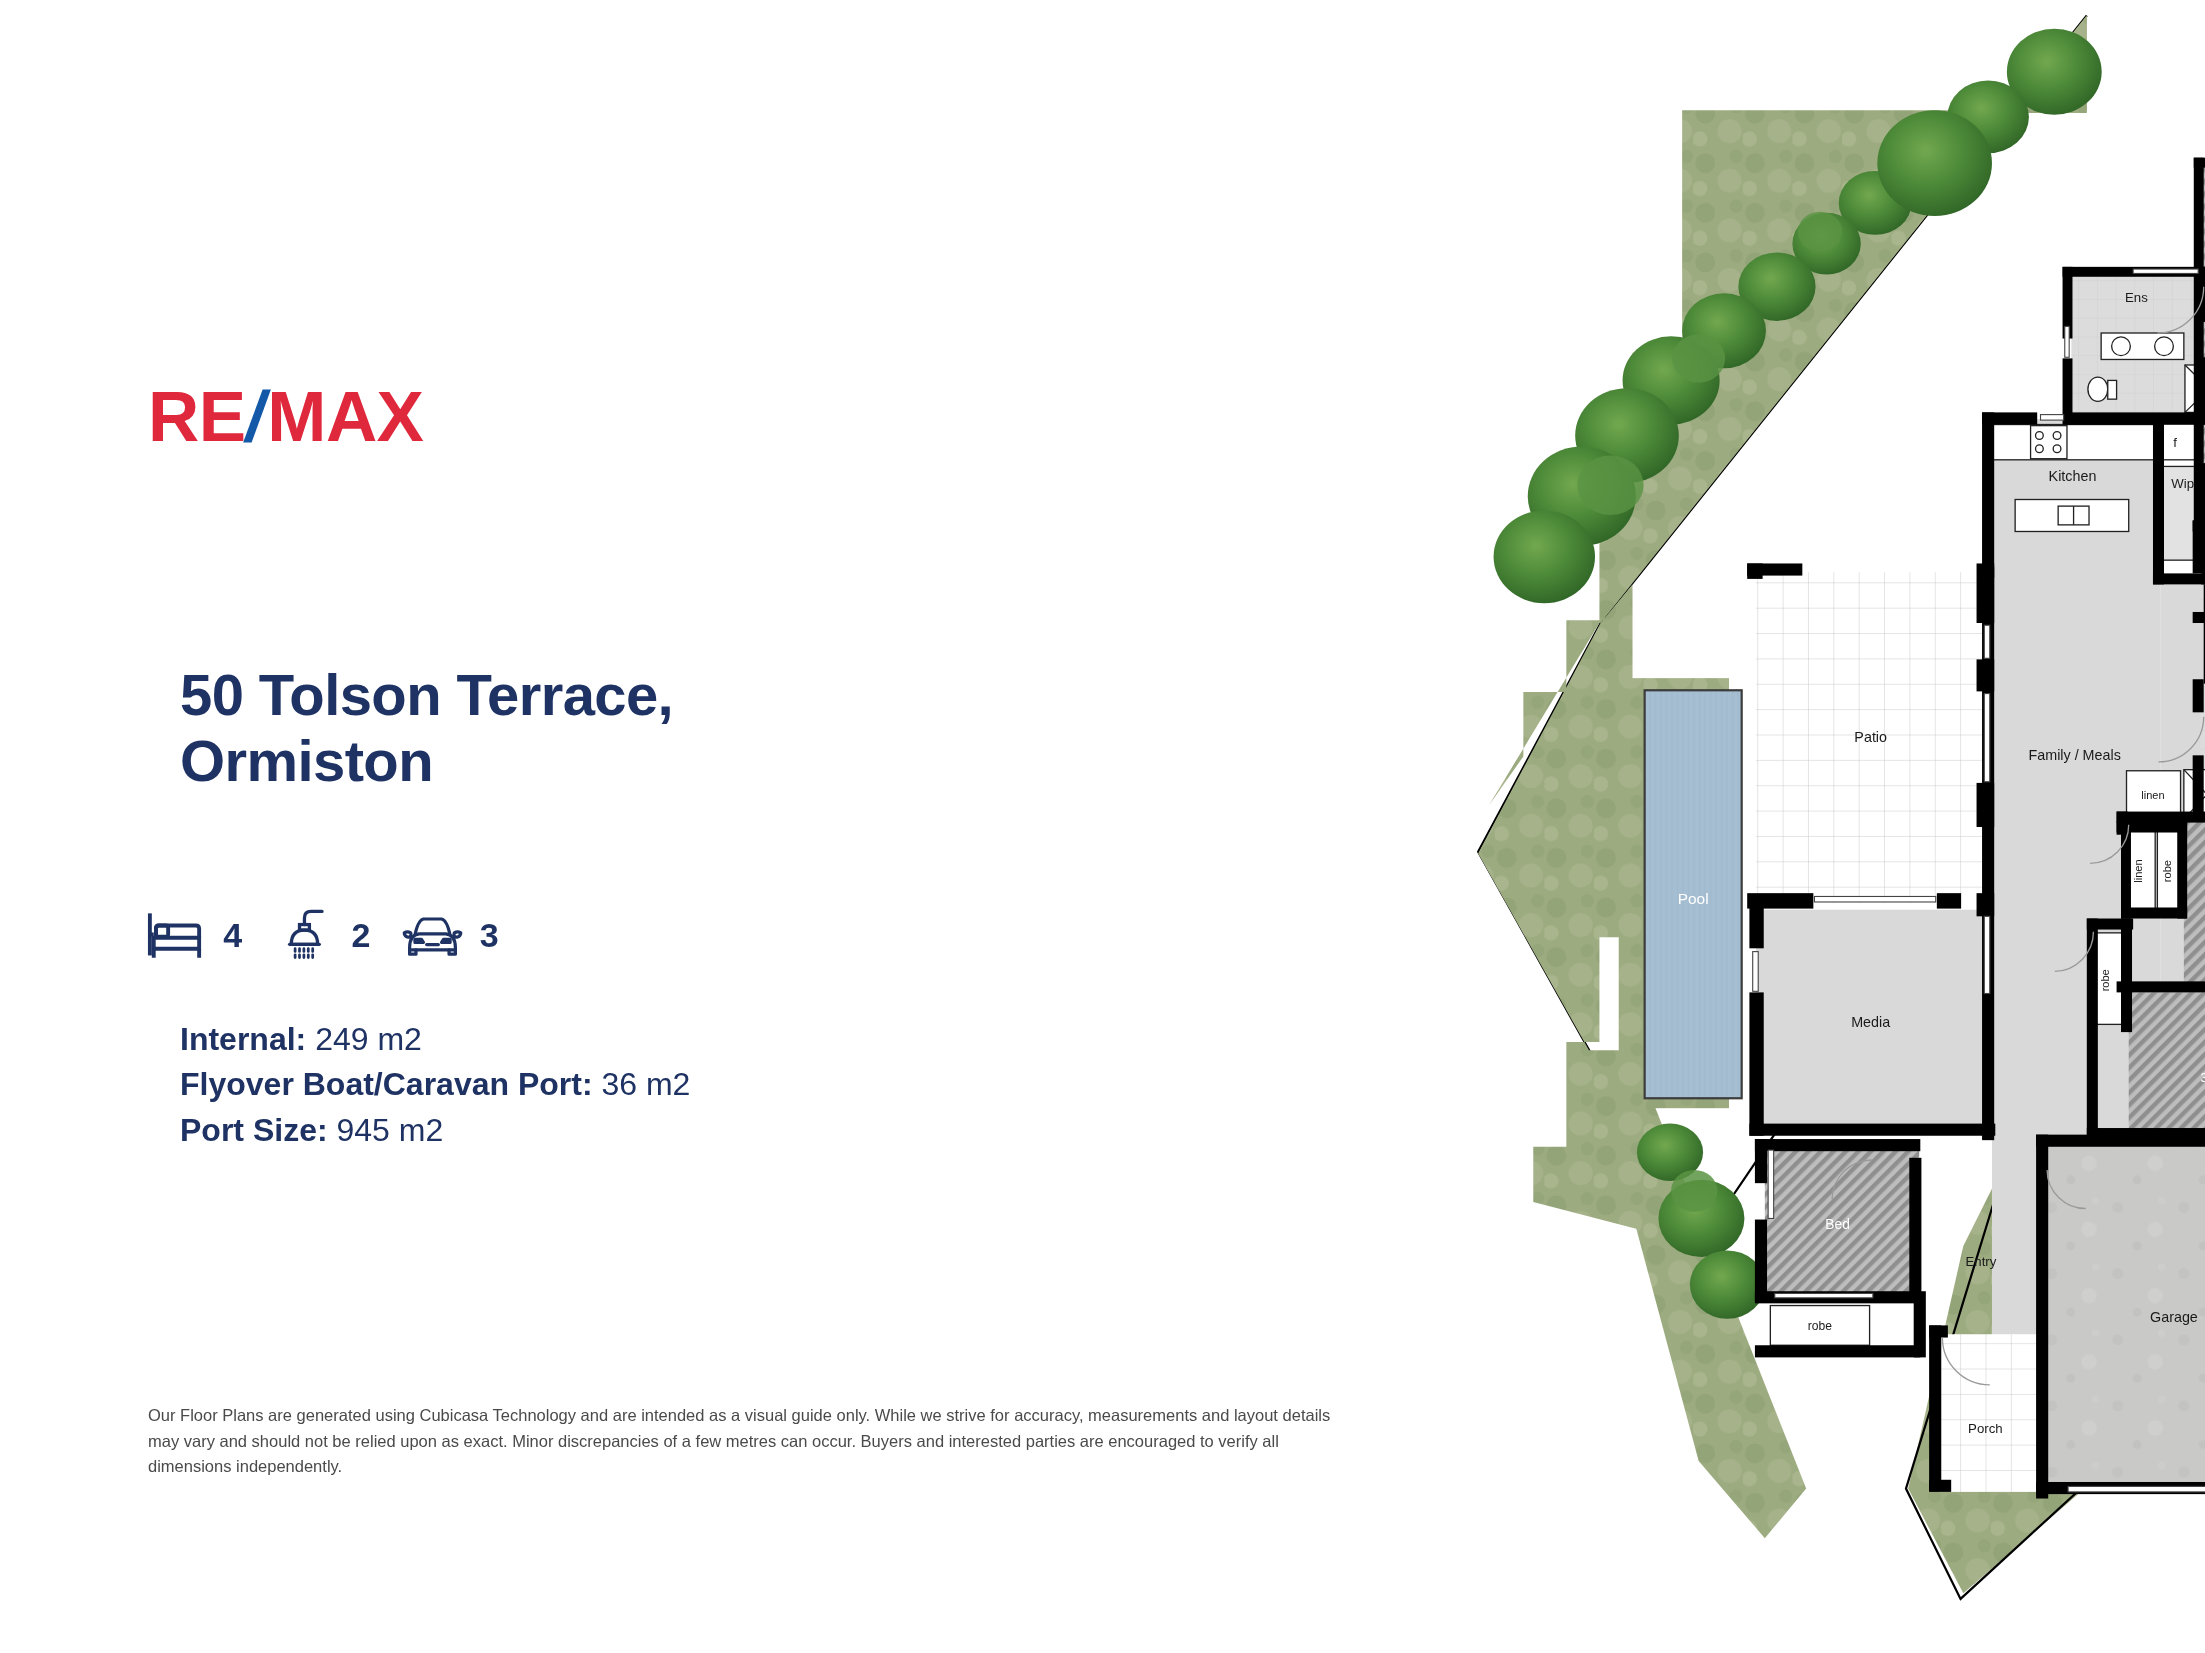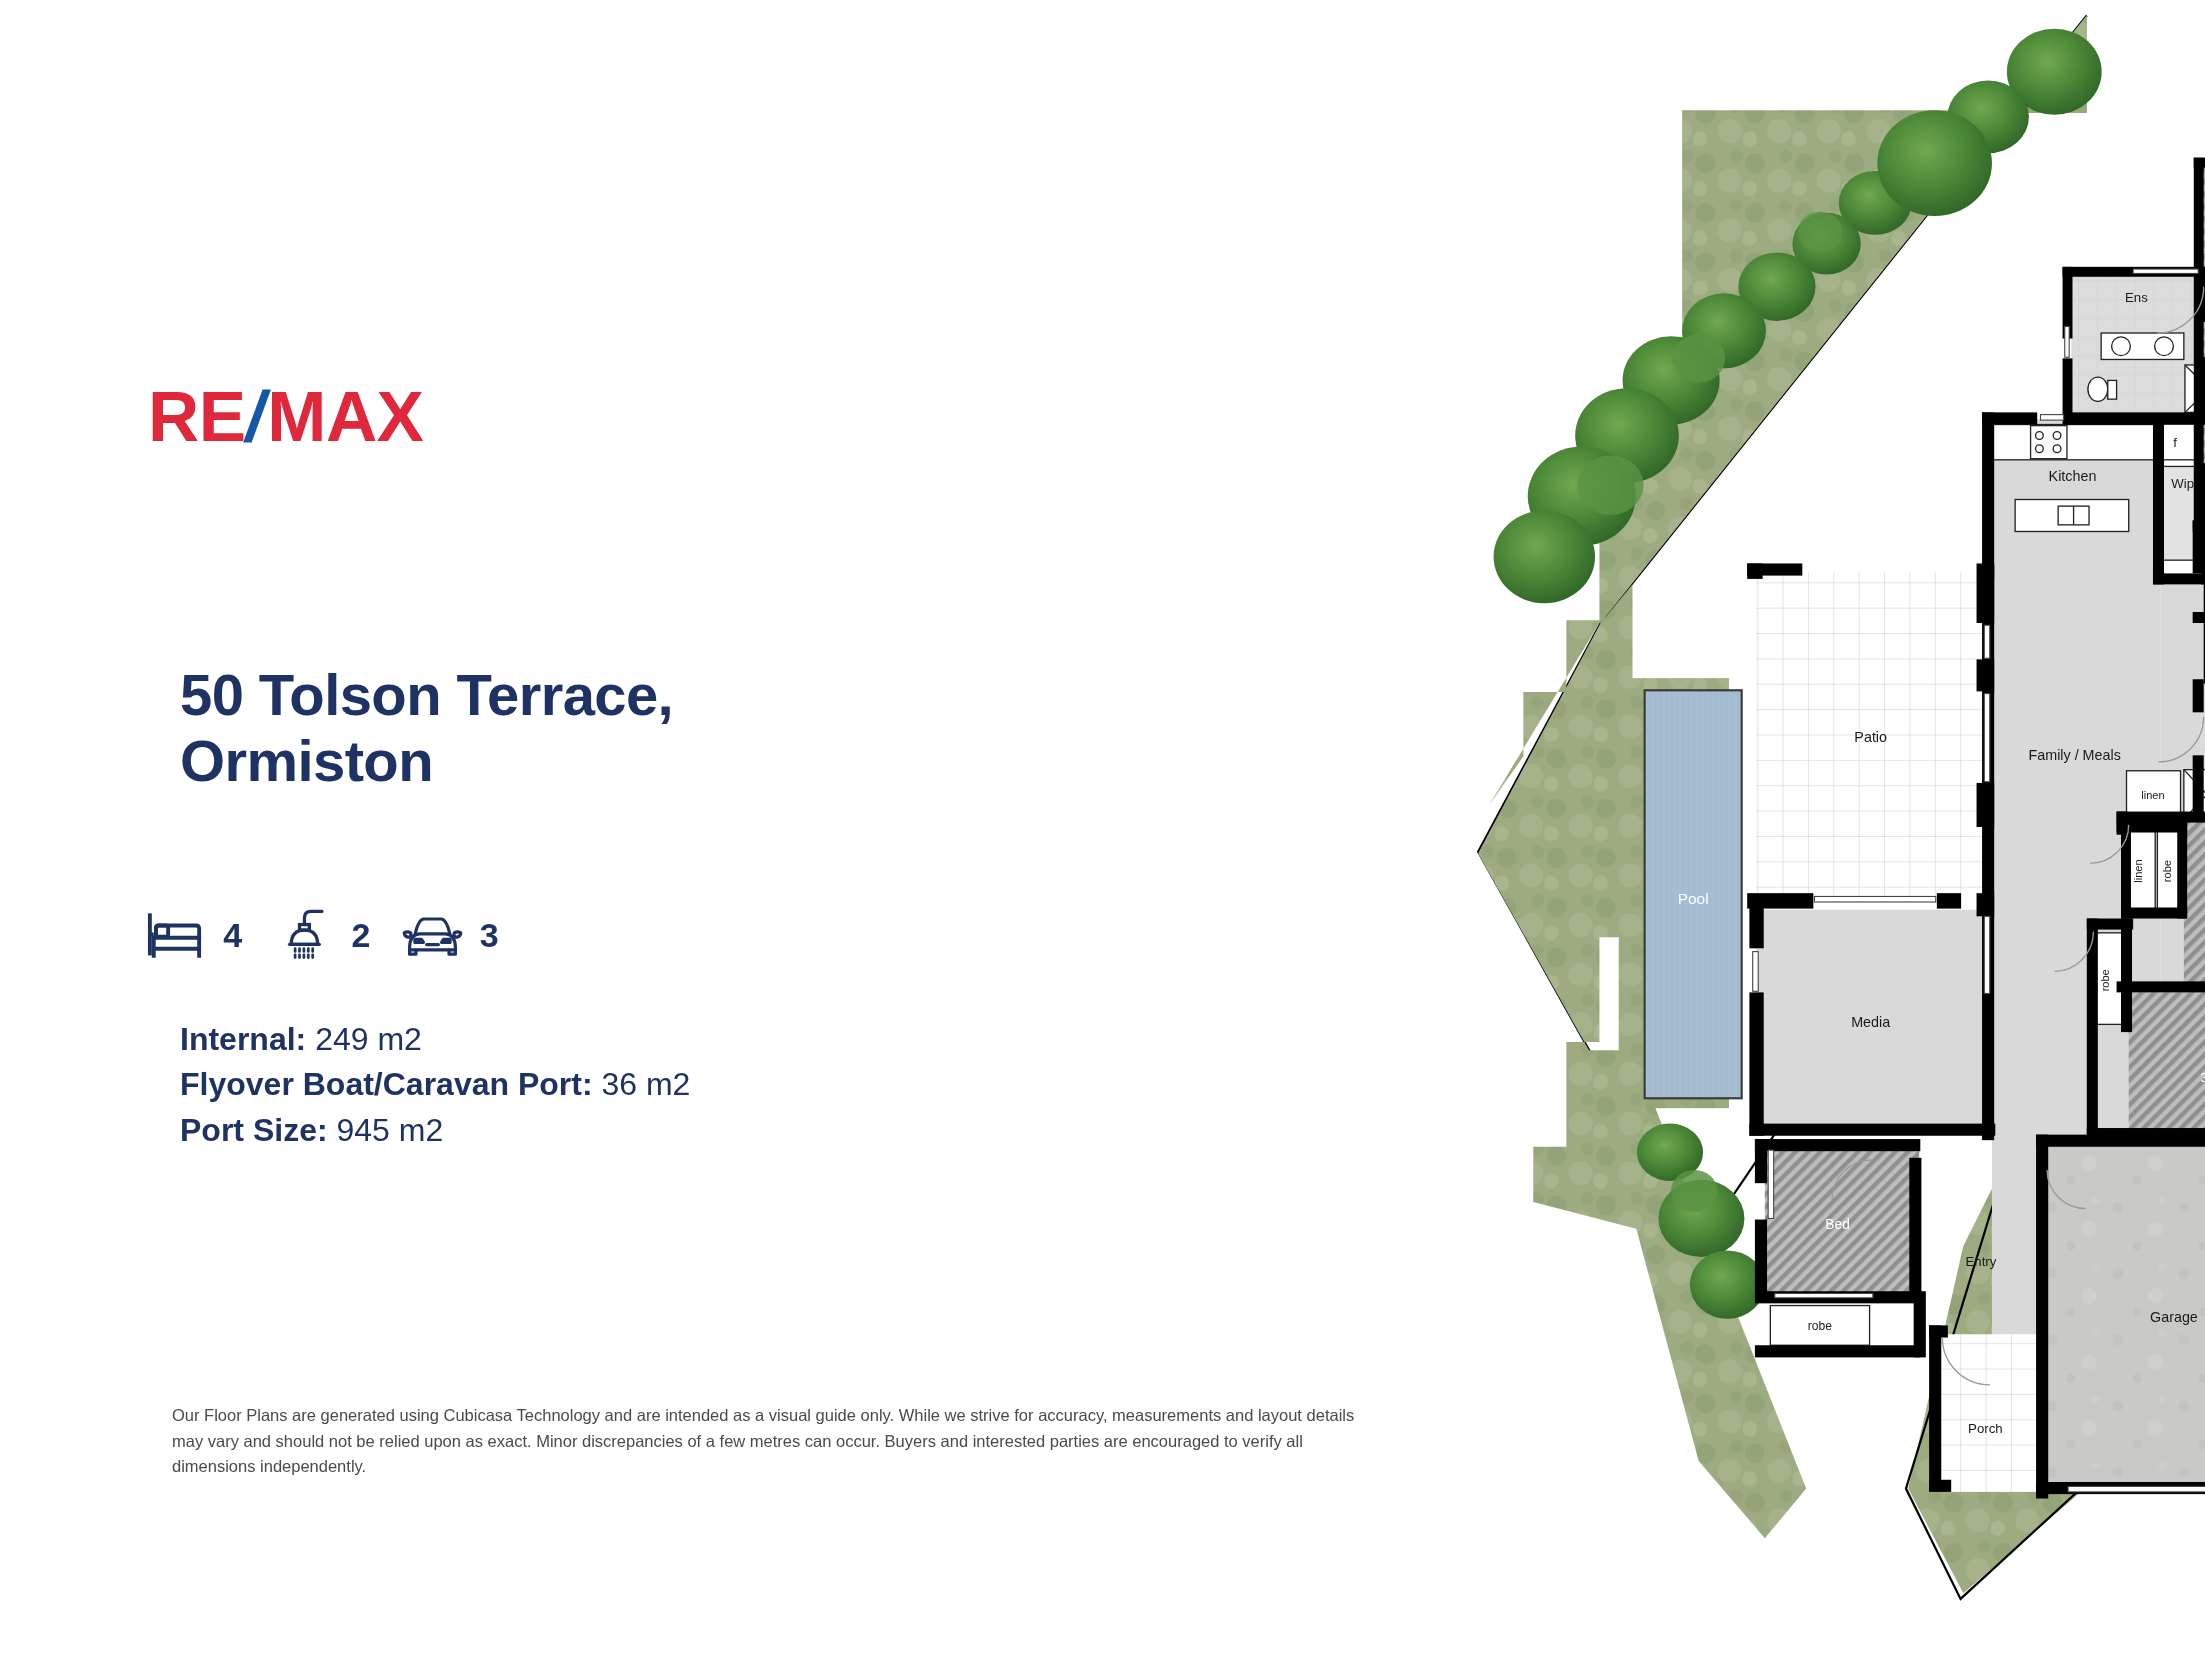--- a/index.html
+++ b/index.html
@@ -37,21 +37,21 @@
   .feat .ic { width: 65px; height: 53px; display: flex; align-items: center; justify-content: center; }
   .feat .num { font-size: 34px; font-weight: bold; color: #1e3263; margin: 0 30px 0 14.3px; }
   .feat:last-child .num { margin-right: 0; }
 
   .specs { position: absolute; left: 148px; top: 1017px; width: 827px; margin-left: 32px; }
   .spec-row { font-size: 32px; color: #1e3263; line-height: 1.42; white-space: nowrap; }
   .spec-row .lbl { font-weight: bold; }
   .spec-row .val { font-weight: normal; }
 
   #disclaimer { position: absolute; left: 148px; top: 1403px; width: 1202px;
-                font-size: 16.5px; line-height: 1.55; color: #4a4a4a; margin-left: 24px; }
+                font-size: 16.5px; line-height: 1.55; color: #4a4a4a; }
 
   
   #plan { position: absolute; left: 1048px; top: 0px; width: 1158px; height: 1654px; }
   #plan svg { display: block; }
 </style>
 </head>
 <body>
 
 <div id="root">
 

